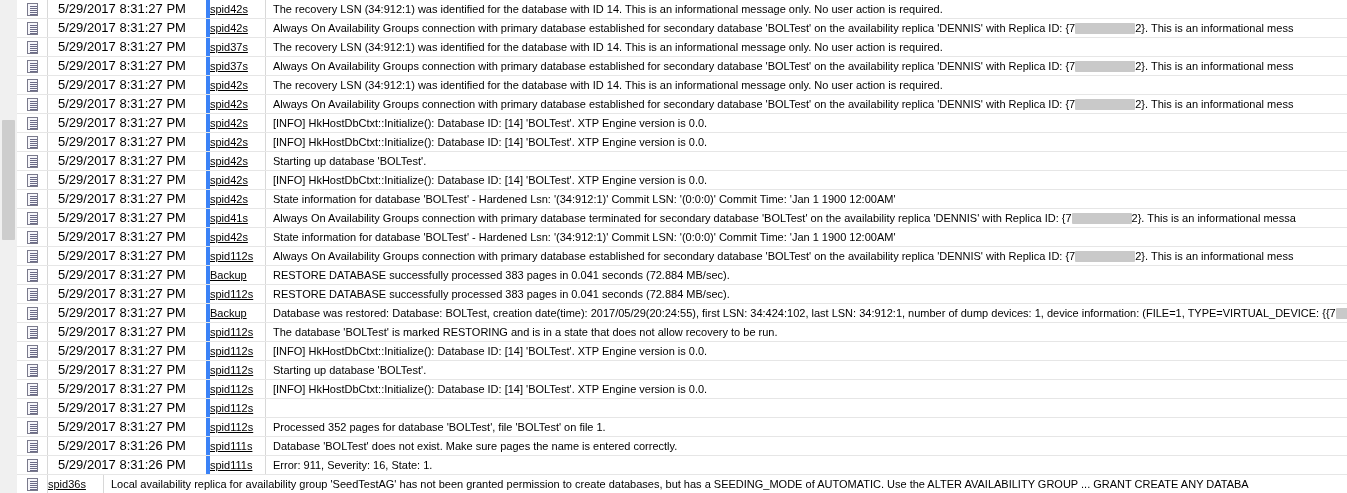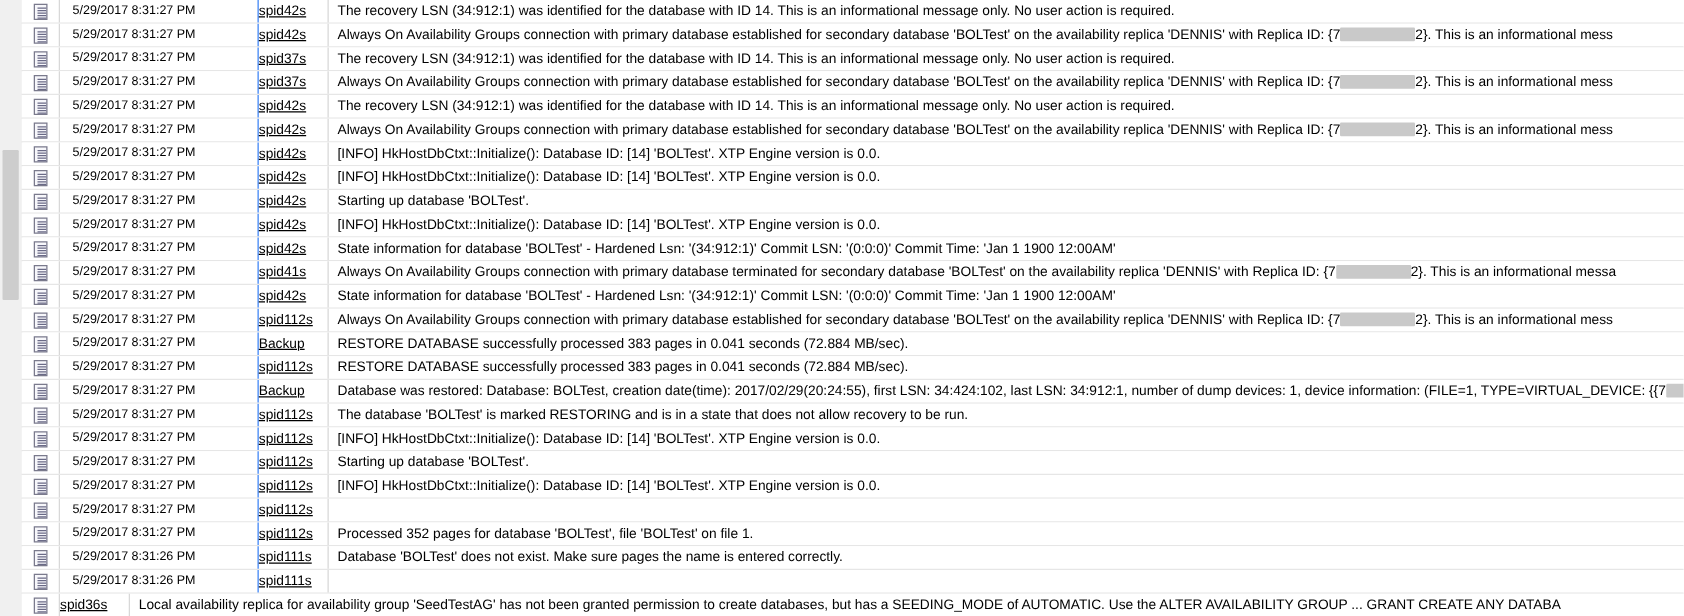--- a/index.html
+++ b/index.html
@@ -28,23 +28,23 @@
     min-width: 30px;
     border-right: 1px solid #d8d8d8;
     display: flex;
     align-items: center;
     justify-content: center;
   }
   .cell-date {
     width: 148px;
     min-width: 148px;
     padding-left: 10px;
-    border-right: 1px solid #3b82f6;
+    border-right: 4px solid #3b82f6;
     line-height: 18px;
-    font-size: 10px;
+    font-size: 13px;
     color: #000;
   }
   .cell-source {
     width: 55px;
     min-width: 55px;
     padding-left: 0px;
     border-right: 1px solid #d8d8d8;
     line-height: 18px;
     font-size: 11px;
     color: #000;
@@ -259,21 +259,21 @@
         <div class="cell-date">5/29/2017 8:31:27 PM</div>
         <div class="cell-source">spid112s</div>
         <div class="cell-message">RESTORE DATABASE successfully processed 383 pages in 0.041 seconds (72.884 MB/sec).</div>
       </div>
       <div class="row-flex">
         <div class="cell-icon">
           <span class="doc-icon"></span>
         </div>
         <div class="cell-date">5/29/2017 8:31:27 PM</div>
         <div class="cell-source">Backup</div>
-        <div class="cell-message"><span>Database was restored: Database: BOLTest, creation date(time): 2017/02/29(20:24:55), first LSN: 34:424:102, last LSN: 34:912:1, number of dump devices: 1, device information: (FILE=1, TYPE=VIRTUAL_DEVICE: {{7</span><span class="redact" style="width: 60px;"></span><span></span></div>
+        <div class="cell-message"><span>Database was restored: Database: BOLTest, creation date(time): 2017/05/29(20:24:55), first LSN: 34:424:102, last LSN: 34:912:1, number of dump devices: 1, device information: (FILE=1, TYPE=VIRTUAL_DEVICE: {{7</span><span class="redact" style="width: 60px;"></span><span></span></div>
       </div>
       <div class="row-flex">
         <div class="cell-icon">
           <span class="doc-icon"></span>
         </div>
         <div class="cell-date">5/29/2017 8:31:27 PM</div>
         <div class="cell-source">spid112s</div>
         <div class="cell-message">The database 'BOLTest' is marked RESTORING and is in a state that does not allow recovery to be run.</div>
       </div>
       <div class="row-flex">
@@ -322,20 +322,21 @@
         <div class="cell-date">5/29/2017 8:31:26 PM</div>
         <div class="cell-source">spid111s</div>
         <div class="cell-message">Database 'BOLTest' does not exist. Make sure pages the name is entered correctly.</div>
       </div>
       <div class="row-flex">
         <div class="cell-icon">
           <span class="doc-icon"></span>
         </div>
         <div class="cell-date">5/29/2017 8:31:26 PM</div>
         <div class="cell-source">spid111s</div>
+        <div class="cell-message">Error: 911, Severity: 16, State: 1.</div>
       </div>
       <div class="row-flex">
         <div class="cell-icon">
           <span class="doc-icon"></span>
         </div>
         <div class="cell-source">spid36s</div>
         <div class="cell-message">Local availability replica for availability group 'SeedTestAG' has not been granted permission to create databases, but has a SEEDING_MODE of AUTOMATIC. Use the ALTER AVAILABILITY GROUP ... GRANT CREATE ANY DATABA</div>
       </div>
     </div>
 </div>

